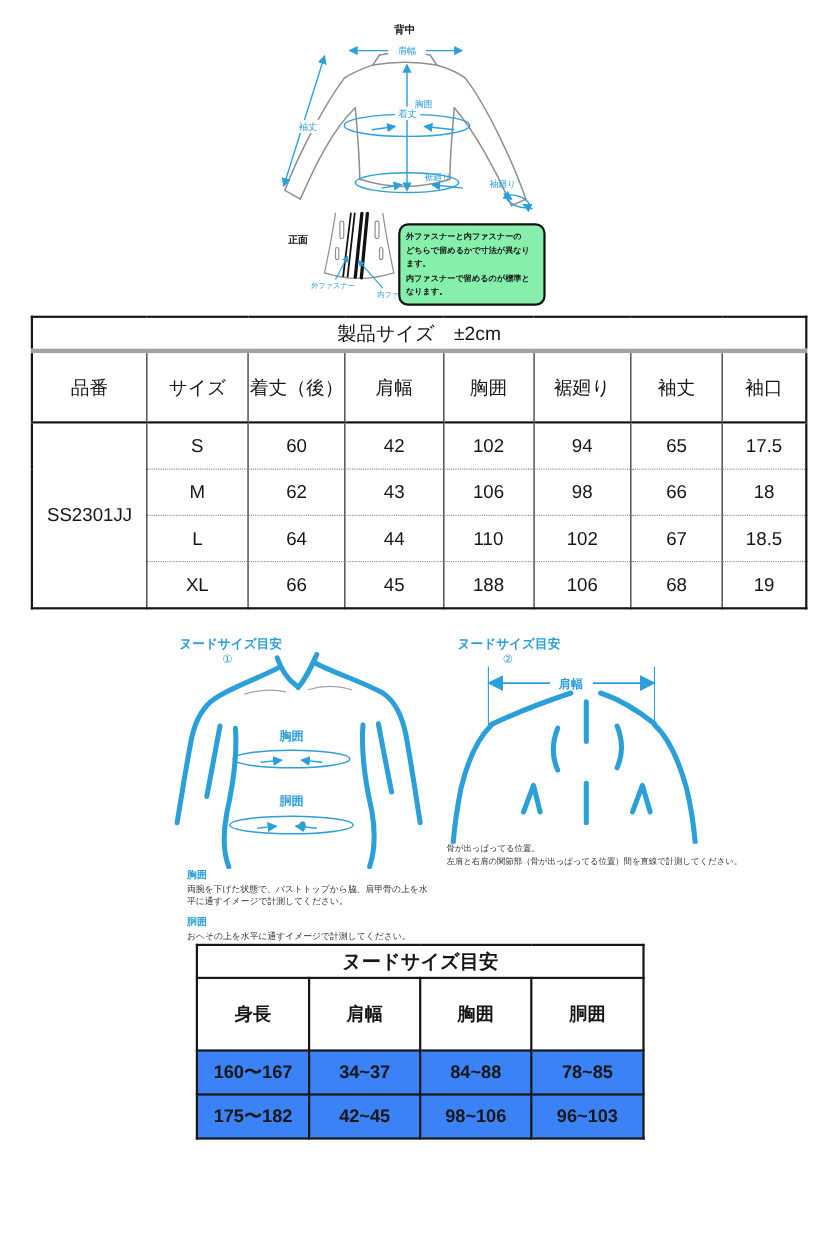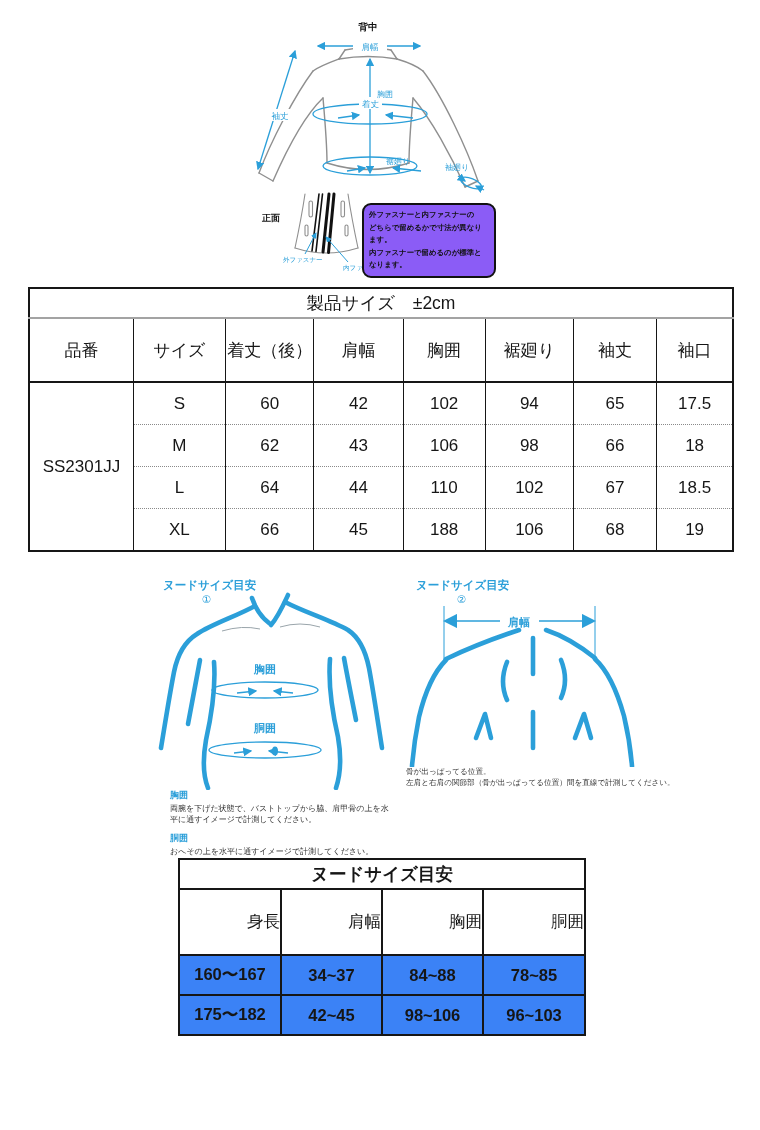--- a/index.html
+++ b/index.html
@@ -1,38 +1,38 @@
 <!DOCTYPE html>
 <html><head>
 <meta charset="utf-8">
 <style>
   html,body{margin:0;padding:0;background:#ffffff;}
   body{width:760px;height:1130px;position:relative;font-family:"Liberation Sans","DejaVu Sans",sans-serif;color:#161616;}
   .abs{position:absolute;}
   svg text{font-family:"Liberation Sans","DejaVu Sans",sans-serif;}
 
   
-  .notebox{left:362px;top:203px;width:120px;border:2px solid #111;border-radius:9px;background:#8b5cf6;
+  .notebox{left:362px;top:203px;width:120px;border:2px solid #111;border-radius:9px;background:#86efac;
            padding:4px 5px;font-size:7.4px;font-weight:bold;line-height:12.5px;color:#111;}
 
   
   table{border-collapse:collapse;table-layout:fixed;}
   .ptable{left:28px;top:287px;width:706px;border:2.5px solid #161616;font-size:17px;}
   .ptable th,.ptable td{text-align:center;vertical-align:middle;padding:0;font-weight:normal;}
-  .ptable .ttl{height:28px;border-bottom:2px solid #a3a3a3;font-size:17.5px;}
+  .ptable .ttl{height:28px;border-bottom:4px solid #a3a3a3;font-size:17.5px;}
   .ptable .hdr th{height:62px;border:1.5px solid #161616;border-bottom:2.5px solid #161616;}
   .ptable tbody td{height:41px;border-left:1.5px solid #161616;border-right:1.5px solid #161616;}
   .ptable tbody tr + tr td{border-top:1.5px dotted #8a8a8a;}
   .ptable tbody .code{border:1.5px solid #161616;font-size:17px;margin-left:40px;}
 
   
   .ntable{left:178px;top:858px;width:406px;border:2.5px solid #161616;font-size:16.5px;}
   .ntable th,.ntable td{text-align:center;vertical-align:middle;padding:0;border:2px solid #161616;}
   .ntable .ttl{height:28px;font-size:17.5px;font-weight:bold;border-bottom:2px solid #161616;}
-  .ntable .hdr th{height:64px;font-weight:normal;text-align:right;}
+  .ntable .hdr th{height:64px;font-weight:bold;}
   .ntable tbody td{height:38px;background:#3b82f6;font-weight:bold;}
 
   
   .desc1{left:170px;top:789px;width:240px;}
   .desc1 .bh{color:#2B9FD9;font-weight:bold;font-size:9px;margin:0 0 2px 0;}
   .desc1 p{margin:0 16px 7px 0;font-size:8px;line-height:10.5px;color:#333;}
   .desc2{left:406px;top:766px;width:290px;font-size:7.6px;line-height:11px;color:#333;white-space:nowrap;}
 </style>
 </head>
 <body>

